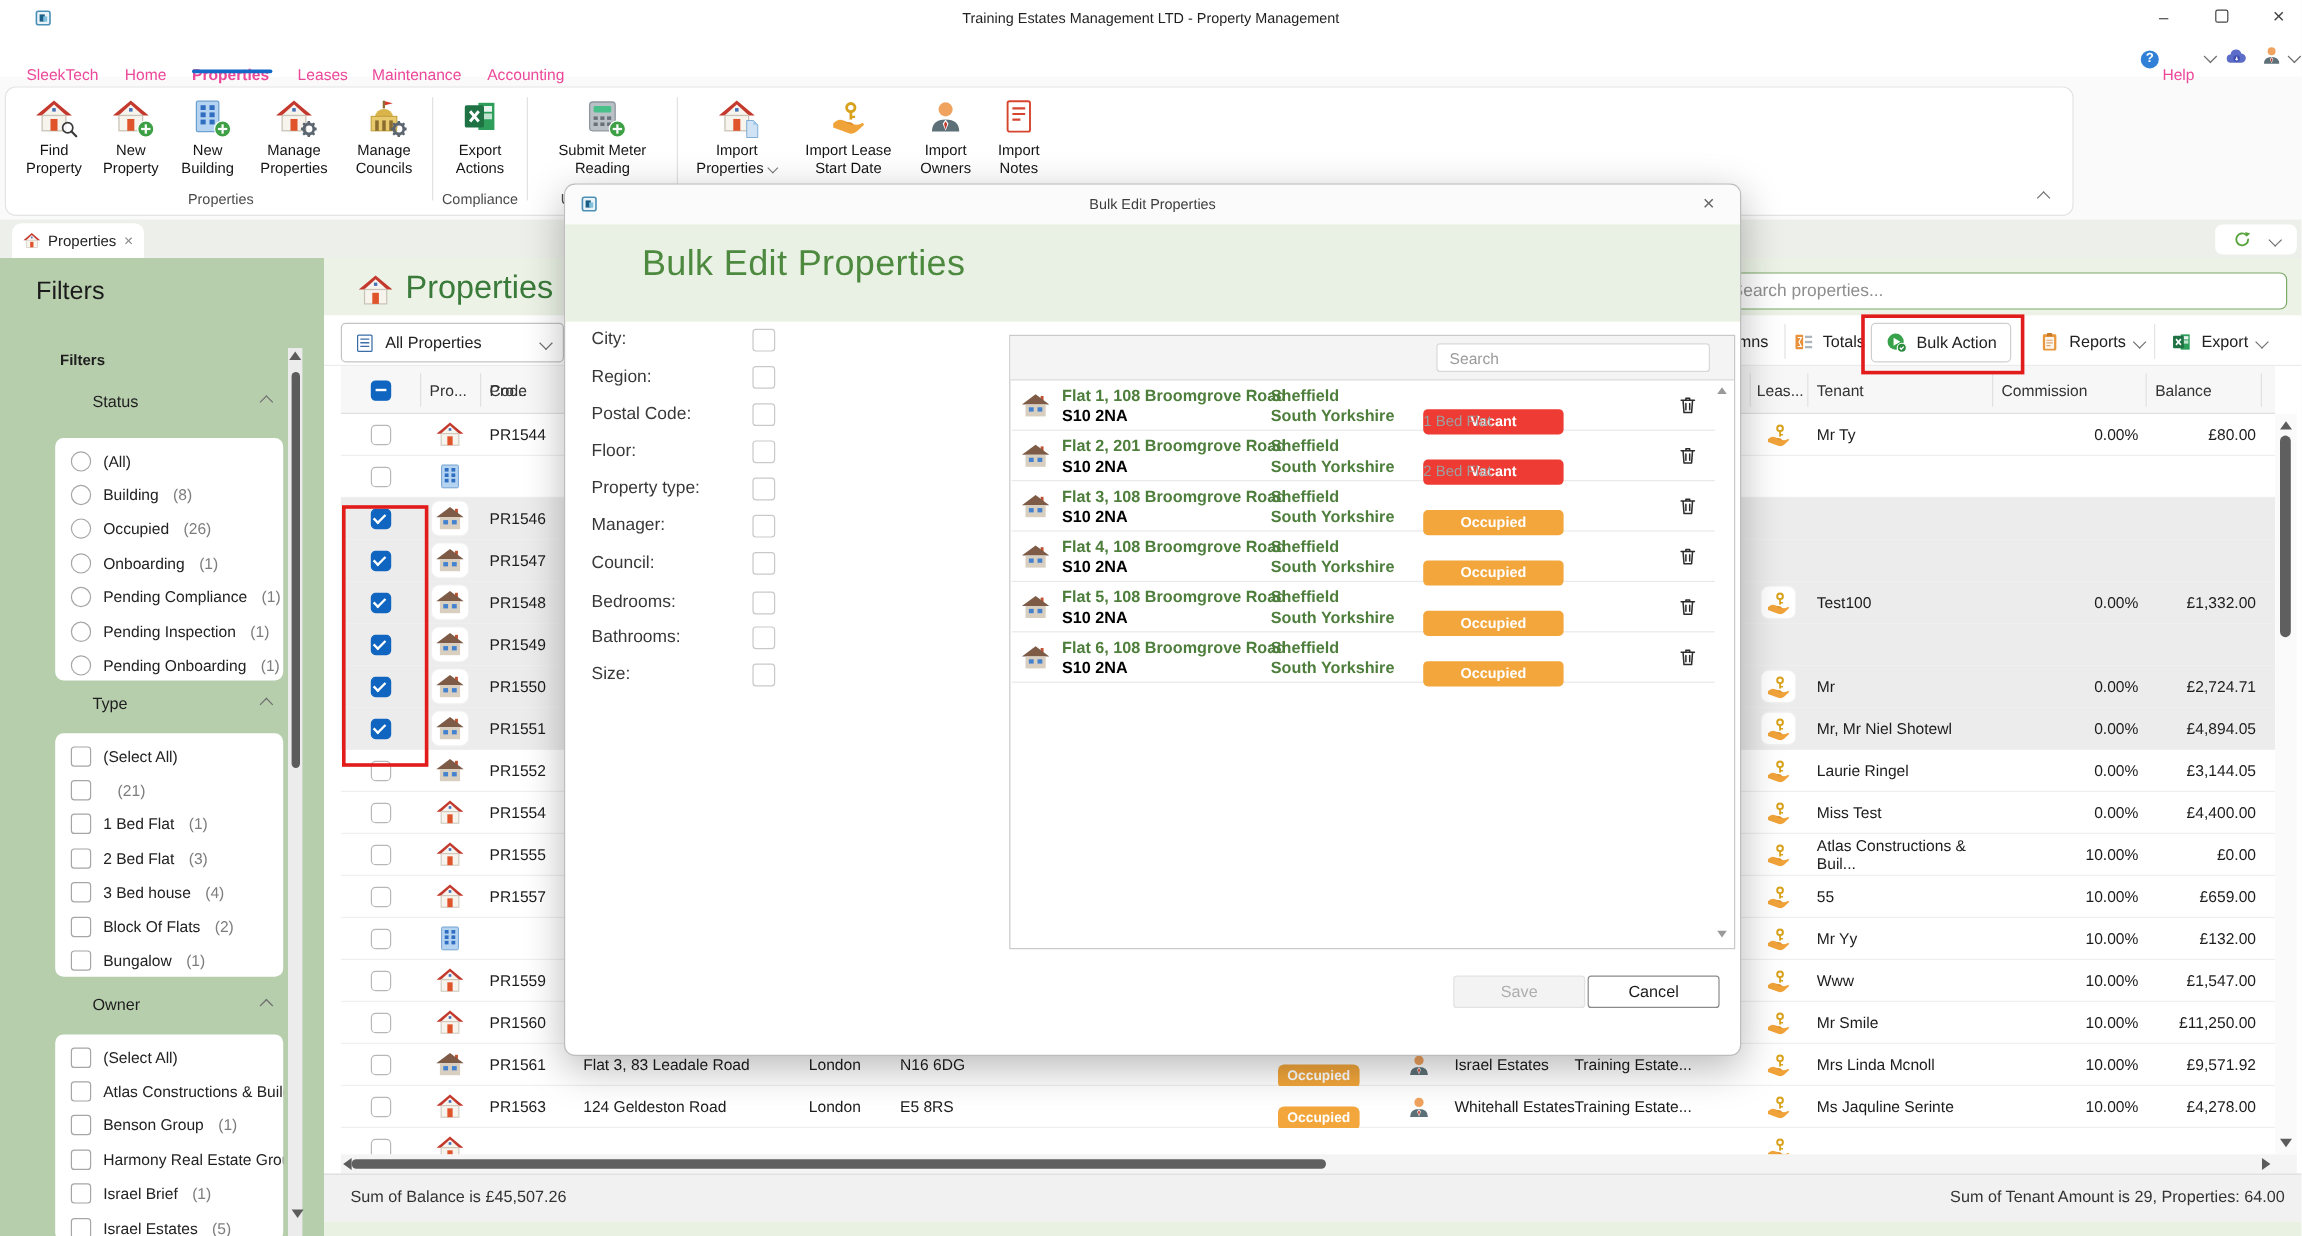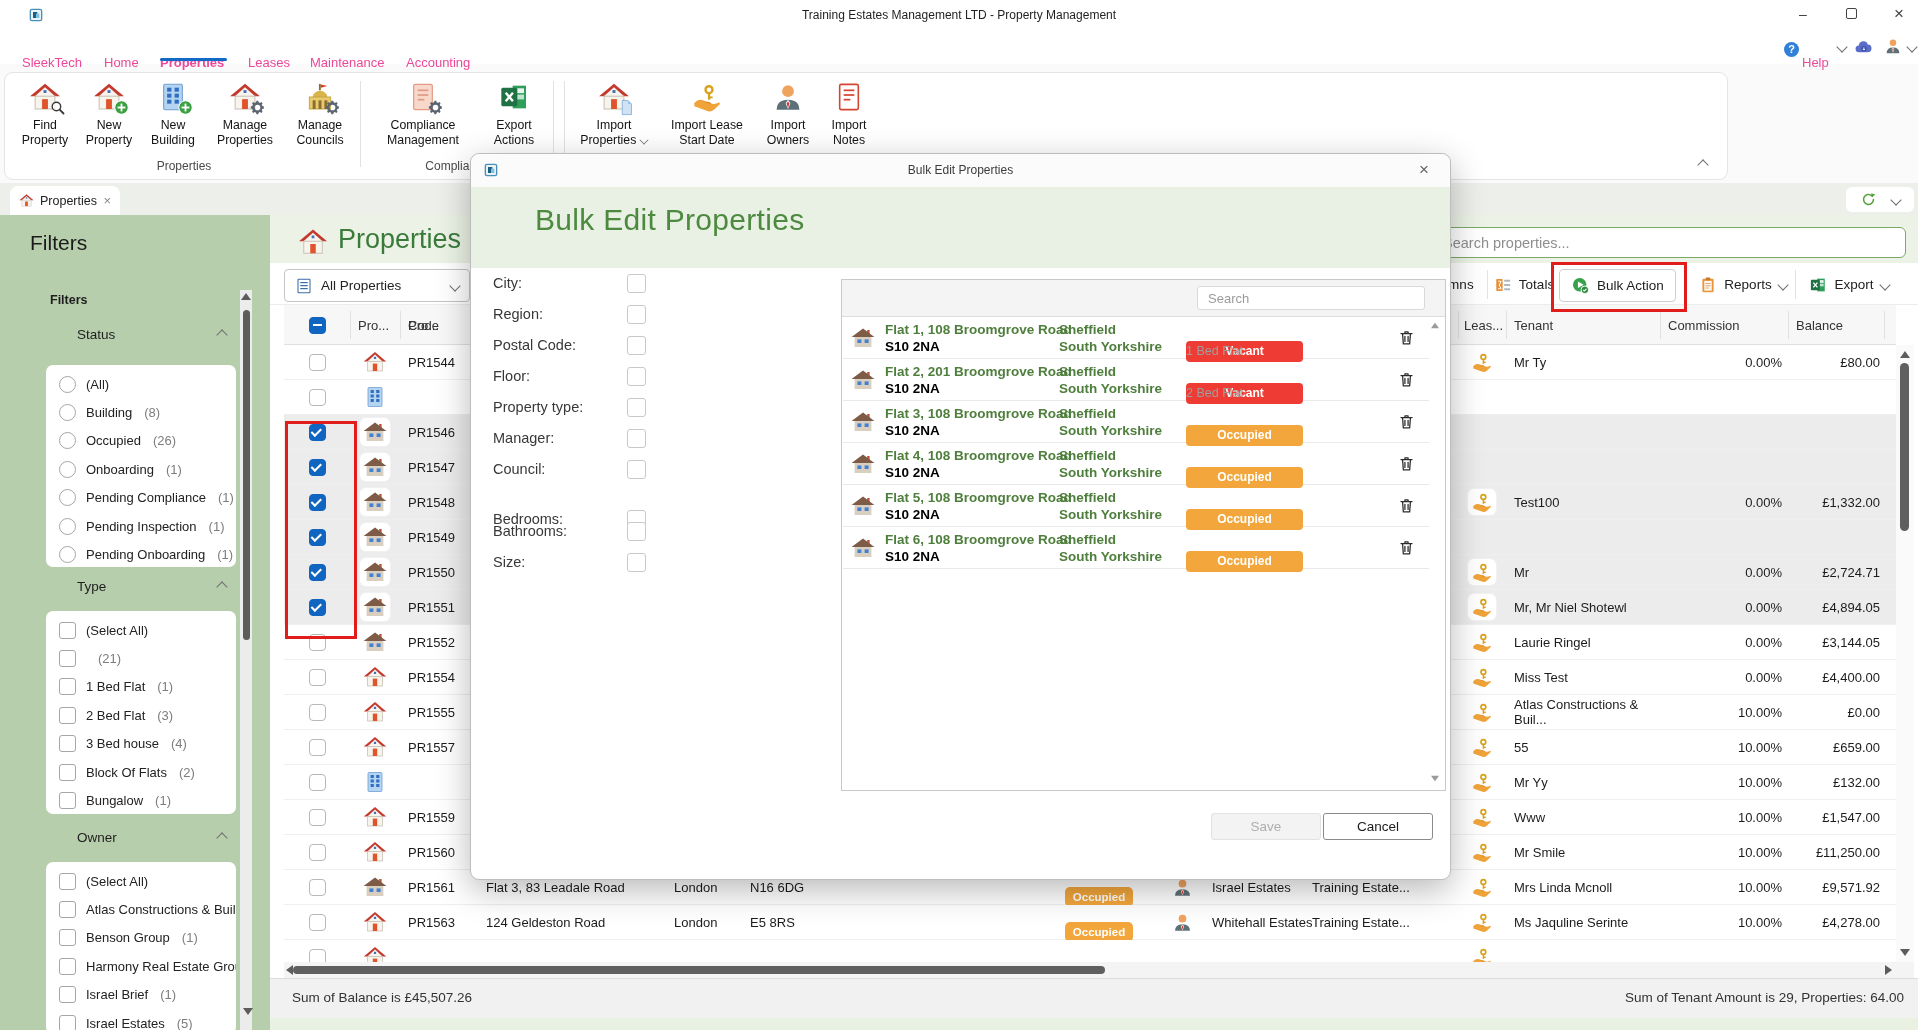--- a/index.html
+++ b/index.html
@@ -390,43 +390,48 @@
             </svg>
           </span>
         <span class="lbl">Manage Councils</span>
         </div>
     </div>
     <span class="glabel">Properties</span>
   </div>
   <div class="rsep"></div>
   <div class="rgroup">
     <div class="rbtns">
-      <div class="rbtn" style="width:104px">
-        <span class="ric">
-            <svg class="b">
-              <use href="#i-doc"></use>
-            </svg>
-            <svg class="o">
-              <use href="#i-gear"></use>
-            </svg>
-          </span>
-        <span class="lbl">Compliance Management</span>
-        </div>
       <div class="rbtn" style="width:58px">
         <span class="ric">
             <svg class="solo">
               <use href="#i-excel"></use>
             </svg>
           </span>
         <span class="lbl">Export Actions</span>
         </div>
     </div>
     <span class="glabel">Compliance</span>
   </div>
   <div class="rsep"></div>
+  <div class="rgroup">
+    <div class="rbtns">
+      <div class="rbtn" style="width:104px">
+        <span class="ric">
+            <svg class="b">
+              <use href="#i-calc"></use>
+            </svg>
+            <svg class="o">
+              <use href="#i-plus"></use>
+            </svg>
+          </span>
+        <span class="lbl">Submit Meter Reading</span>
+        </div>
+    </div>
+    <span class="glabel">Utility Meters</span>
+  </div>
   <div class="rsep"></div>
   <div class="rgroup">
     <div class="rbtns">
       <div class="rbtn" style="width:78px">
         <span class="ric">
             <svg class="b">
               <use href="#i-house-red"></use>
             </svg>
             <svg class="o">
               <use href="#i-file"></use>
@@ -1087,21 +1092,21 @@
       <span class="fchk"></span>
     </div>
   <div class="fld" style="top:273px">
       <span class="flbl">Manager:</span>
       <span class="fchk"></span>
     </div>
   <div class="fld" style="top:304px">
       <span class="flbl">Council:</span>
       <span class="fchk"></span>
     </div>
-  <div class="fld" style="top:354px">
+  <div class="fld" style="top:337px">
       <span class="flbl">Bedrooms:</span>
       <span class="fchk"></span>
     </div>
   <div class="fld" style="top:366px">
       <span class="flbl">Bathrooms:</span>
       <span class="fchk"></span>
     </div>
   <div class="fld" style="top:397px">
       <span class="flbl">Size:</span>
       <span class="fchk"></span>

